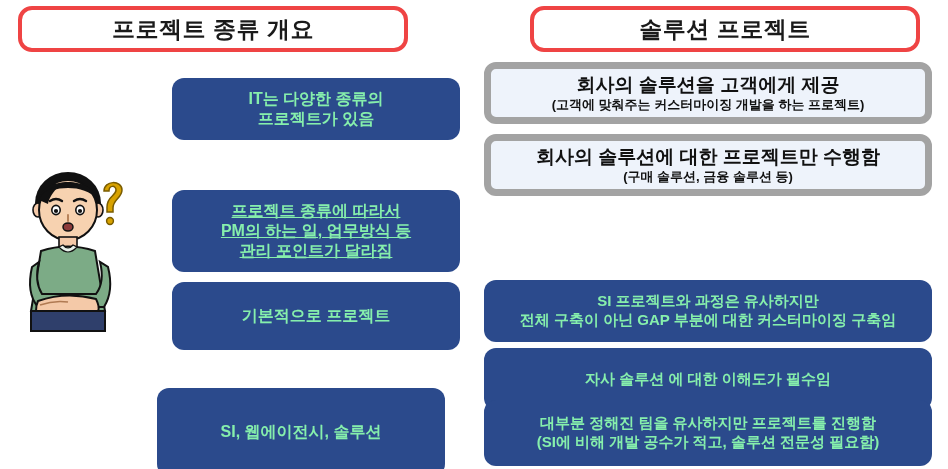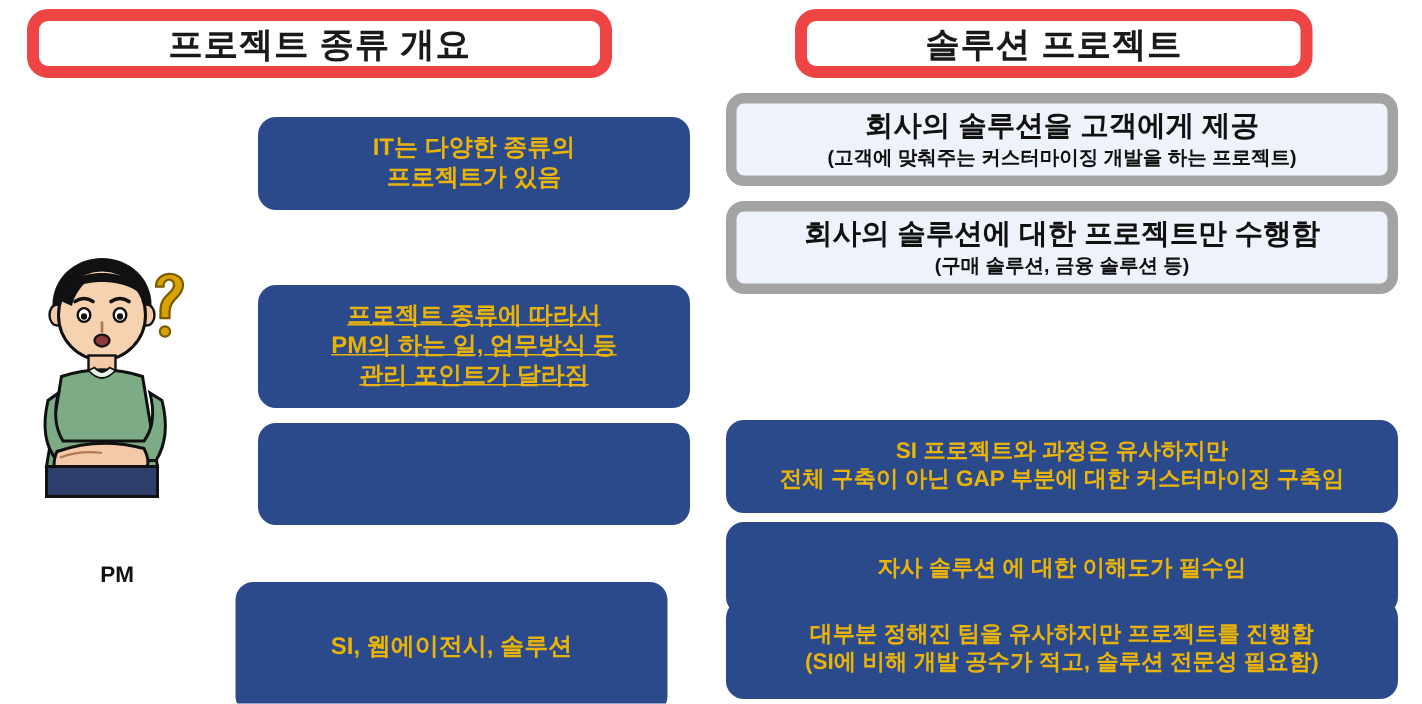--- a/index.html
+++ b/index.html
@@ -16,33 +16,33 @@
   }
   .slide {
     position: absolute;
     inset: 0;
     background: #ffffff;
   }
   
   .title-pill {
     position: absolute;
     background: #ffffff;
-    border: 8px solid #ef4444;
+    border: 4px solid #ef4444;
     border-radius: 14px;
     display: flex;
     align-items: center;
     justify-content: center;
     color: #1a1a1a;
     font-weight: bold;
     font-size: 23px;
     letter-spacing: 0.5px;
     box-sizing: border-box;
   }
   #title-left  { left: 18px;  top: 6px;  width: 390px; height: 46px; }
-  #title-right { left: 530px; top: 6px;  width: 345px; height: 46px; }
+  #title-right { left: 530px; top: 6px;  width: 390px; height: 46px; }
 
   
   .box {
     position: absolute;
     box-sizing: border-box;
     border-radius: 12px;
     display: flex;
     flex-direction: column;
     align-items: center;
     justify-content: center;
@@ -51,21 +51,21 @@
   }
   .box .line1 {
     font-weight: bold;
     line-height: 1.25;
   }
   .box .line2 {
     line-height: 1.25;
   }
   .box.dark {
     background: #2b4a8c;
-    color: #eab308;
+    color: #86efac;
   }
   .box.light {
     background: #eef3fb;
     color: #111111;
     border: 7px solid #a3a3a3;
   }
 
   
   #lbox-0 { left: 172px; top: 78px;  width: 288px; height: 62px; }
   #lbox-1 { left: 172px; top: 190px; width: 288px; height: 82px; text-decoration: underline; }
@@ -157,32 +157,32 @@
       <path d="M33 96 q27 -9 54 0 l10 60 l-74 0 z" fill="#7cab86" stroke="#111111" stroke-width="2"></path>
       <path d="M51 92 q9 10 18 0 l-4 -2 q-5 6 -10 0 z" fill="#e8f1ea" stroke="#111" stroke-width="1.2"></path>
 
       <path d="M24 112 q-6 26 6 40 l66 0 q10 -16 4 -40 l-8 -5 q5 20 -4 32 l-54 0 q-8 -13 -3 -32 z" fill="#7cab86" stroke="#111111" stroke-width="2"></path>
       <path d="M30 146 q28 -10 58 -2 q4 8 2 12 l-62 0 q0 -6 2 -10 z" fill="#f4c9a8" stroke="#111111" stroke-width="2"></path>
       <path d="M32 150 q14 -5 28 -3" stroke="#b07a52" stroke-width="1.4" fill="none"></path>
 
       <rect x="23" y="156" width="74" height="20" fill="#2f3f6b" stroke="#111111" stroke-width="2"></rect>
     </svg>
   </div>
-  <div id="pm-label">PM</div>
 
   <div class="box dark" id="lbox-0">
     <div class="line1">IT는 다양한 종류의</div>
     <div class="line2">프로젝트가 있음</div>
   </div>
   <div class="box dark" id="lbox-1">
     <div class="line1">프로젝트 종류에 따라서</div>
     <div class="line2">PM의 하는 일, 업무방식 등</div>
     <div class="line2">관리 포인트가 달라짐</div>
   </div>
   <div class="box dark" id="lbox-2">
+    <div class="line1">기본적으로 프로젝트</div>
   </div>
   <div class="box dark" id="lbox-3">
     <div class="line1">SI, 웹에이전시, 솔루션</div>
   </div>
 
   <div class="box light" id="rbox-0">
     <div class="line1">회사의 솔루션을 고객에게 제공</div>
     <div class="line2">(고객에 맞춰주는 커스터마이징 개발을 하는 프로젝트)</div>
   </div>
   <div class="box light" id="rbox-1">

